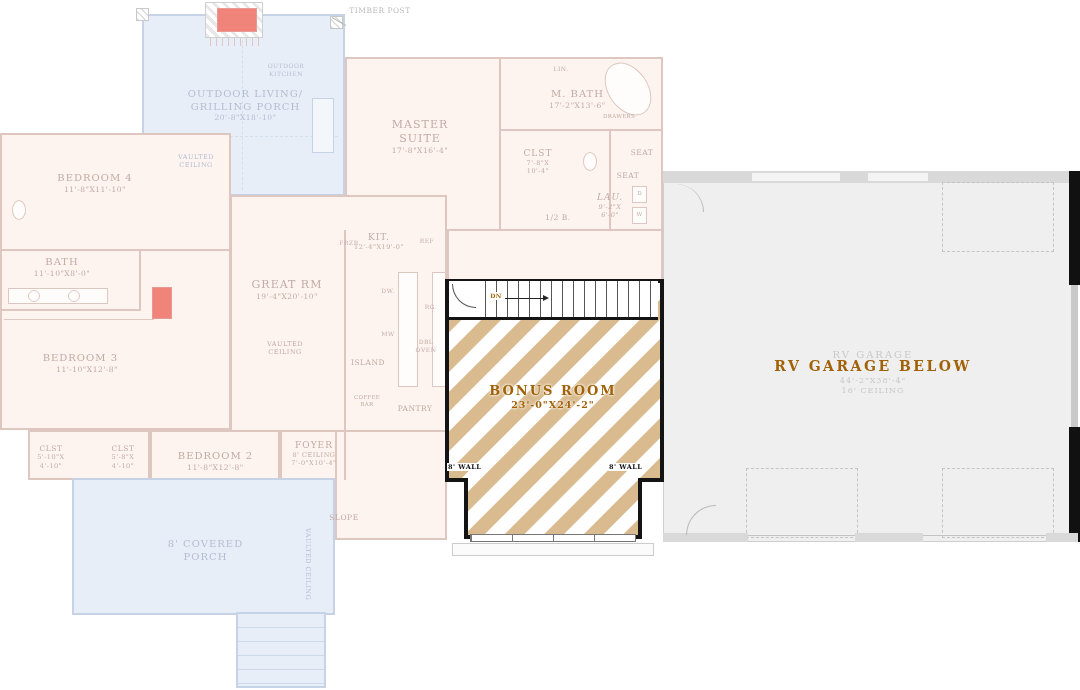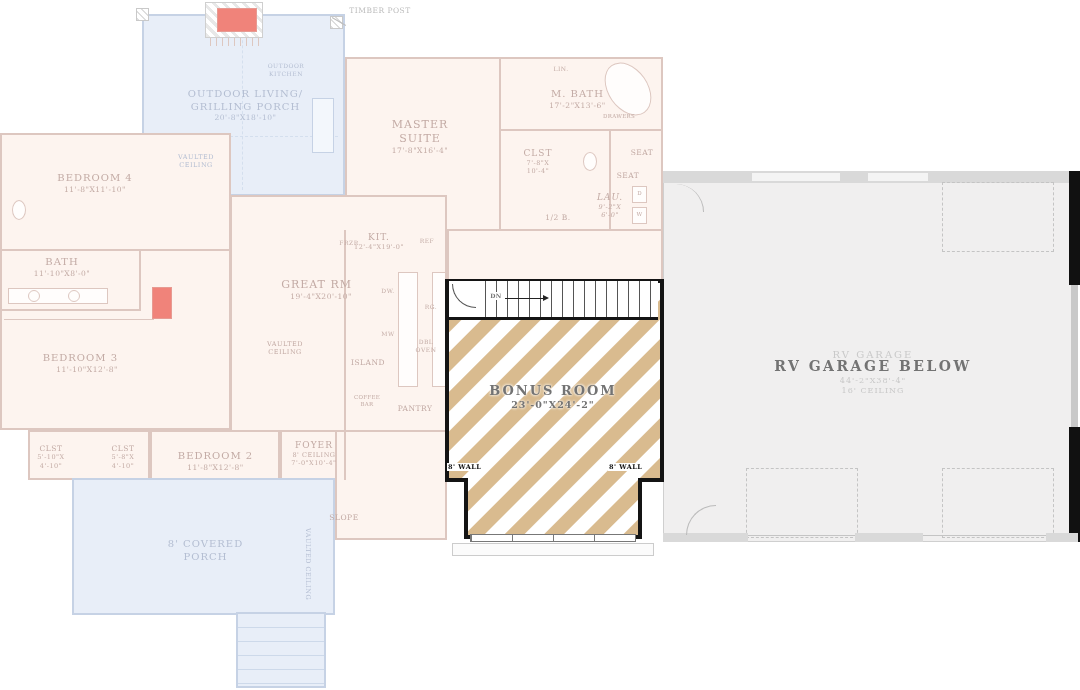--- a/index.html
+++ b/index.html
@@ -13,21 +13,21 @@
   .br{position:absolute;background:#e8eef8;border:2px solid #c6d2e5;box-sizing:border-box;}
   .fx{position:absolute;background:#fffdfc;border:1px solid #ddc7c0;box-sizing:border-box;}
   .bfx{border-color:#c6d2e5;background:#f3f7fc;}
   .post{position:absolute;width:13px;height:13px;border:1px solid #c9c9c9;box-sizing:border-box;
         background:repeating-linear-gradient(45deg,#dedede 0 2px,#fff 2px 5px);}
   .red{position:absolute;background:#f0837a;border:1px solid #e79a92;box-sizing:border-box;}
   .lbl{position:absolute;color:#c3aba5;text-align:center;line-height:1.25;letter-spacing:1px;}
   .bl{color:#b4bed2;}
   .gy{color:#bdbdbd;}
   .gl{color:#c9c9c9;}
-  .ink{color:#737373;}
+  .ink{color:#a16207;}
   .nm{font-size:10px;}
   .nm2{font-size:11px;}
   .nm3{font-size:9px;}
   .dm{font-size:7.5px;letter-spacing:.5px;}
   .dm2{font-size:6.5px;letter-spacing:.5px;}
   .tiny{font-size:6px;letter-spacing:.5px;}
   .t5{font-size:5.5px;letter-spacing:.3px;}
   .wallTag{position:absolute;font-size:6.5px;font-weight:bold;color:#111;background:#fff;
            padding:0 1px;letter-spacing:.5px;}
   .gar{position:absolute;background:#f0efef;border:1px solid #cfcfcf;box-sizing:border-box;}
@@ -157,21 +157,21 @@
     <div class="dm">11'-8"X11'-10"</div>
   </div>
   <div class="lbl" style="left:12px;top:256px;width:100px;">
     <div class="nm">BATH</div>
     <div class="dm">11'-10"X8'-0"</div>
   </div>
   <div class="lbl" style="left:8px;top:352px;width:110px;text-align:right;">
     <div class="nm">BEDROOM 3</div>
     <div class="dm">11'-10"X12'-8"</div>
   </div>
-  <div class="lbl" style="left:222px;top:278px;width:130px;text-align:right;">
+  <div class="lbl" style="left:222px;top:278px;width:130px;">
     <div class="nm2">GREAT RM</div>
     <div class="dm">19'-4"X20'-10"</div>
   </div>
   <div class="lbl" style="left:255px;top:340px;width:60px;">
     <div class="dm2">VAULTED</div>
     <div class="dm2">CEILING</div>
   </div>
 
   <div class="lbl" style="left:348px;top:232px;width:62px;">
     <div class="nm3">KIT.</div>

